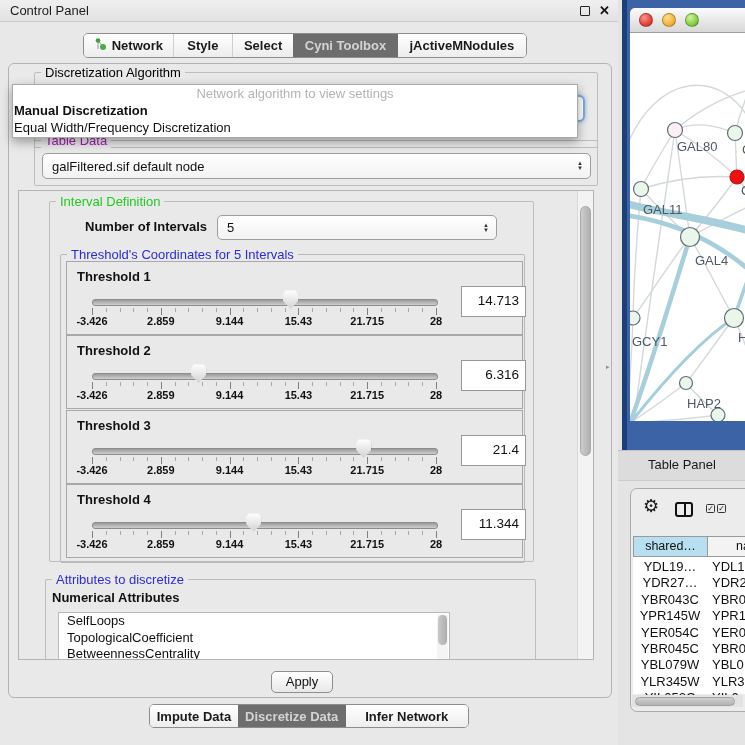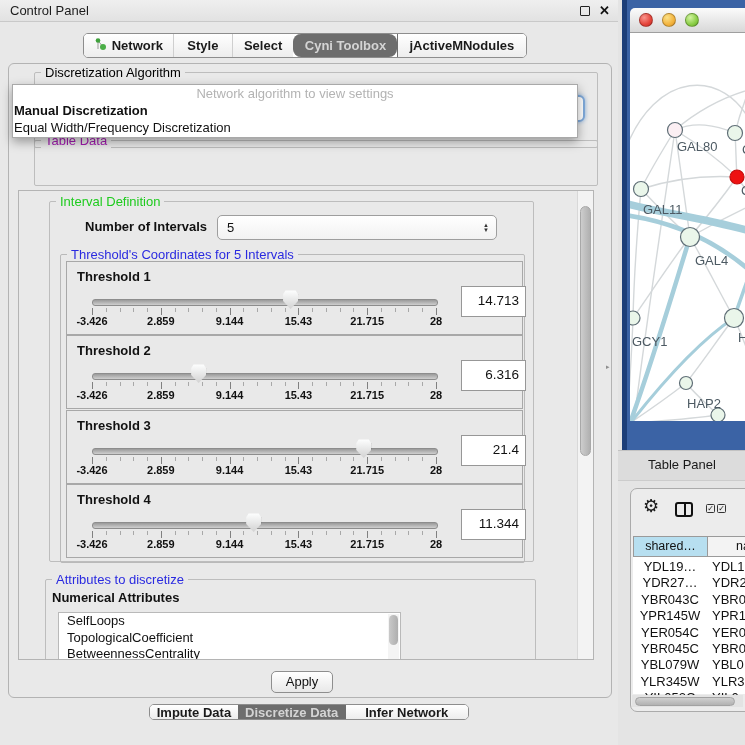--- a/index.html
+++ b/index.html
@@ -138,36 +138,40 @@
             <circle cx="9" cy="10" r="3" fill="#4aae47"></circle>
           </svg></span>
         <span>Network</span>
       </div>
       <div class="seg" style="width: 59px;">
         <span>Style</span>
       </div>
       <div class="seg" style="width: 61px;">
         <span>Select</span>
       </div>
-      <div class="seg sel" style="width: 104px; border-radius: 8px;">
+      <div class="seg sel" style="width: 104px;">
         <span>Cyni Toolbox</span>
       </div>
       <div class="seg" style="width: 130px;">
         <span>jActiveMNodules</span>
       </div>
     </div>
 
   <div class="abs" id="main-box">
 
     <div class="abs group" style="left:25px;top:8px;width:564px;height:76px;">
       <span class="group-title gt-dark">Discretization Algorithm</span>
     </div>
 
     <div class="abs group" style="left:25px;top:76px;width:564px;height:46px;">
       <span class="group-title" style="color:#a21caf;">Table Data</span>
+      <div class="abs combo" style="left:7px;top:12px;width:549px;height:26px;">
+        <span>galFiltered.sif default node</span>
+        <span class="combo-arrows">▲<br>▼</span>
+      </div>
     </div>
 
     <div class="abs" id="apply-btn">Apply</div>
   </div>
 
   <div class="abs" id="algo-combo-focus">
     <span class="combo-arrows">▲<br>▼</span>
   </div>
 
   <div class="abs" id="algo-popup">
@@ -342,37 +346,37 @@
               <div class="thumb" style="left: 179.178px;"></div>
               <div class="valbox">11.344</div>
             </div>
           </div>
       </div>
     </div>
 
     <div class="abs group" style="left:26px;top:388px;width:491px;height:95px;">
       <span class="group-title gt-blue">Attributes to discretize</span>
       <span class="abs bold13" style="left:6px;top:10px;">Numerical Attributes</span>
-      <div class="abs" id="attr-list" style="left:12px;top:32px;width:343px;height:70px;">
+      <div class="abs" id="attr-list" style="left:12px;top:32px;width:392px;height:70px;">
 
       <div class="attr-item">SelfLoops</div>
           <div class="attr-item">TopologicalCoefficient</div>
           <div class="attr-item">BetweennessCentrality</div>
           <div id="attr-scroll">
           <div id="attr-thumb"></div>
         </div>
         </div>
     </div>
 
     <div class="abs" id="sub-scroll">
       <div class="abs" id="sub-thumb"></div>
     </div>
   </div>
 
-  <div class="abs seg-ctl" id="bottom-tabs" style="left:149px;top:704px;width:320px;height:16px;">
+  <div class="abs seg-ctl" id="bottom-tabs" style="left:149px;top:704px;width:320px;height:24px;">
       <div class="seg" style="width: 89px;">
         <span>Impute Data</span>
       </div>
       <div class="seg sel" style="width: 107px;">
         <span>Discretize Data</span>
       </div>
       <div class="seg" style="width: 124px;">
         <span>Infer Network</span>
       </div>
     </div>

